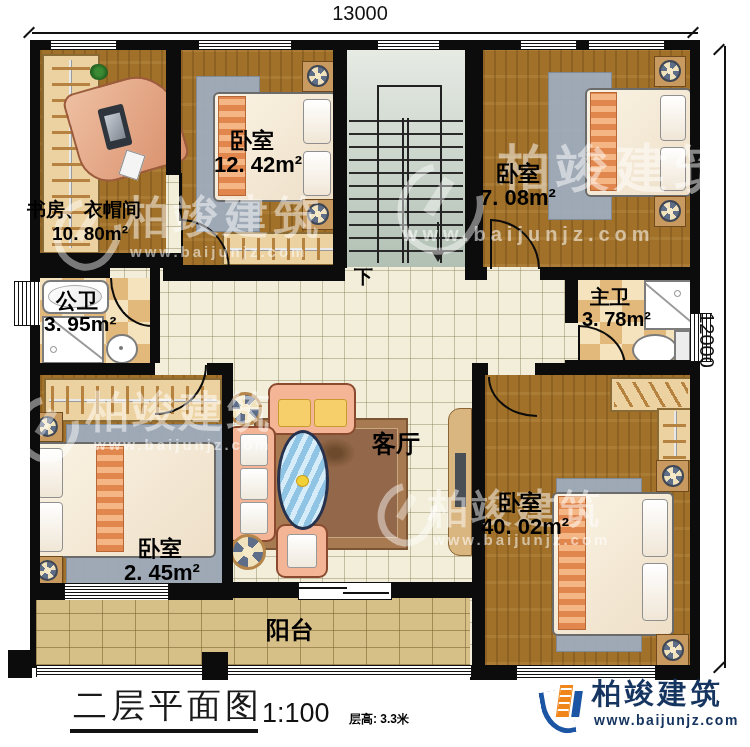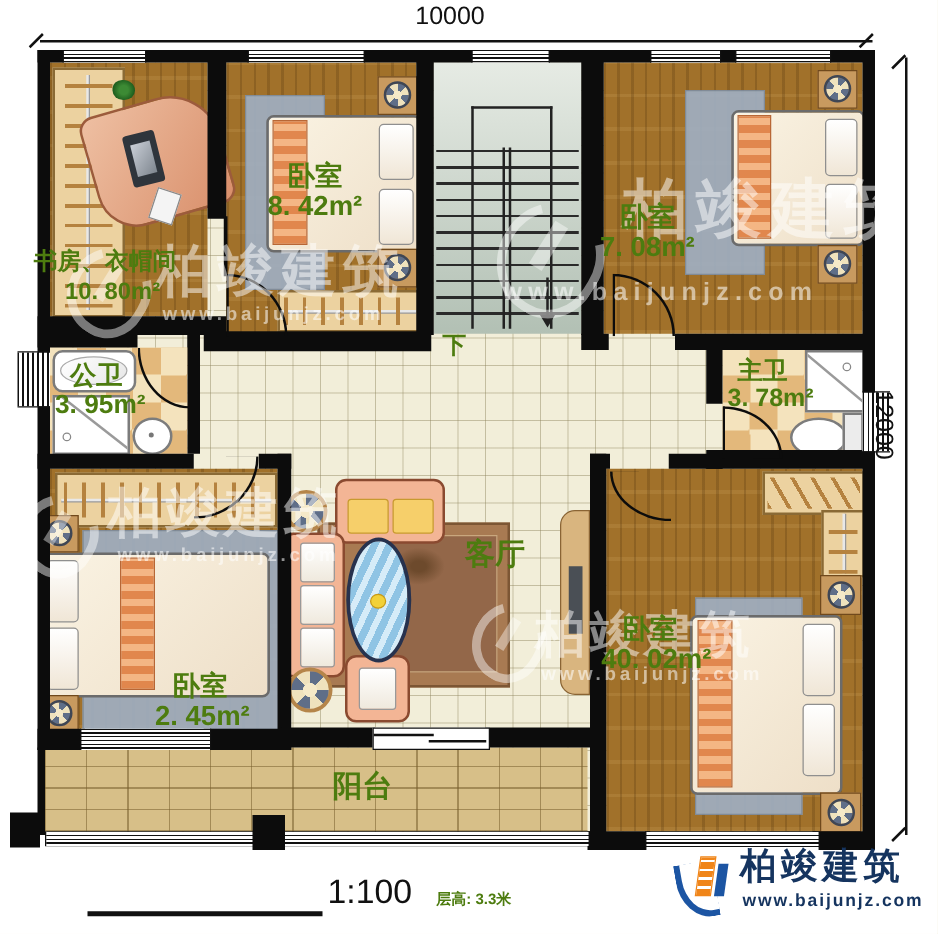--- a/index.html
+++ b/index.html
@@ -39,21 +39,21 @@
     conic-gradient(#5f6e88 0 45deg,#efe2bd 0 90deg,#5f6e88 0 135deg,#efe2bd 0 180deg,#5f6e88 0 225deg,#efe2bd 0 270deg,#5f6e88 0 315deg,#efe2bd 0);}
   .closet{position:absolute;background:#ecd2a0;border:2px solid #8a6a35;}
   .rod-h{position:absolute;left:2%;right:2%;top:47%;height:2px;background:#e8e8e8;box-shadow:0 1px 0 #999;}
   .rod-v{position:absolute;top:2%;bottom:2%;left:47%;width:2px;background:#e8e8e8;box-shadow:1px 0 0 #999;}
   .sticks-v{position:absolute;top:14%;bottom:14%;left:3%;right:3%;background:repeating-linear-gradient(90deg,#b5823f 0 3px,transparent 3px 15px);}
   .sticks-h{position:absolute;left:14%;right:14%;top:3%;bottom:3%;background:repeating-linear-gradient(0deg,#b5823f 0 3px,transparent 3px 16px);}
   .sticks-d{position:absolute;top:10%;bottom:10%;left:3%;right:3%;background:repeating-linear-gradient(60deg,#b5823f 0 3px,transparent 3px 14px);}
   .sofa{position:absolute;background:#f3b595;border:2px solid #8a4a30;border-radius:9px;}
   .cushion{position:absolute;background:linear-gradient(180deg,#fff,#efe9dd);border:1px solid #999;border-radius:3px;}
   .cushion-y{position:absolute;background:#f6cf6a;border:1px solid #c89a2f;border-radius:3px;}
-  .lbl{position:absolute;font-weight:bold;color:#4d7c0f;white-space:nowrap;line-height:1;}
+  .lbl{position:absolute;font-weight:bold;color:#000000;white-space:nowrap;line-height:1;}
   .dimlbl{position:absolute;color:#111;font-size:20px;white-space:nowrap;line-height:1;}
   .dimline{position:absolute;background:#111;}
   .tick{position:absolute;width:2px;height:15px;background:#111;transform:rotate(45deg);}
   
   .treads{position:absolute;background:repeating-linear-gradient(180deg,#2a2a2a 0 2px,transparent 2px 13px);}
   .sline{position:absolute;background:#222;}
   
   .wm-name{position:absolute;font-weight:bold;color:rgba(255,255,255,.50);white-space:nowrap;line-height:1;}
   .wm-url{position:absolute;font-weight:bold;color:rgba(255,255,255,.55);white-space:nowrap;line-height:1;}
   .wm-logo{position:absolute;border:7px solid rgba(255,255,255,.45);border-radius:50% 50% 46% 54%;border-top-color:transparent;transform:rotate(32deg);}
@@ -282,44 +282,45 @@
 
   <div class="wm-logo" style="left:378px;top:482px;width:44px;height:50px;">
     <div class="wm-bar" style="left:14px;top:6px;width:8px;height:27px;"></div>
   </div>
   <div class="wm-name" style="left:428px;top:488px;font-size:40px;letter-spacing:4px;">柏竣建筑</div>
   <div class="wm-url" style="left:433px;top:532px;font-size:15px;letter-spacing:3px;">www.baijunjz.com</div>
 
   <div class="lbl" style="left:27px;top:200px;font-size:19px;">书房、衣帽间</div>
   <div class="lbl" style="left:52px;top:224px;font-size:19px;">10. 80m²</div>
   <div class="lbl" style="left:230px;top:130px;font-size:22px;">卧室</div>
-  <div class="lbl" style="left:214px;top:154px;font-size:22px;">8. 42m²</div>
+  <div class="lbl" style="left:214px;top:154px;font-size:22px;">12. 42m²</div>
   <div class="lbl" style="left:496px;top:163px;font-size:22px;">卧室</div>
   <div class="lbl" style="left:480px;top:187px;font-size:22px;">7. 08m²</div>
   <div class="lbl" style="left:56px;top:290px;font-size:21px;">公卫</div>
   <div class="lbl" style="left:44px;top:313px;font-size:21px;">3. 95m²</div>
   <div class="lbl" style="left:590px;top:287px;font-size:20px;">主卫</div>
   <div class="lbl" style="left:582px;top:309px;font-size:20px;">3. 78m²</div>
   <div class="lbl" style="left:138px;top:538px;font-size:22px;">卧室</div>
   <div class="lbl" style="left:124px;top:562px;font-size:22px;">2. 45m²</div>
   <div class="lbl" style="left:498px;top:492px;font-size:22px;">卧室</div>
   <div class="lbl" style="left:481px;top:516px;font-size:22px;">40. 02m²</div>
   <div class="lbl" style="left:372px;top:432px;font-size:24px;">客厅</div>
   <div class="lbl" style="left:266px;top:618px;font-size:24px;">阳台</div>
   <div class="lbl" style="left:354px;top:267px;font-size:19px;">下</div>
 
   <div class="dimline" style="left:32px;top:32px;width:666px;height:2px;"></div>
   <div class="tick" style="left:28px;top:25px;"></div>
   <div class="tick" style="left:692px;top:25px;"></div>
-  <div class="dimlbl" style="left:325px;top:3px;width:70px;text-align:center;">10000</div>
+  <div class="dimlbl" style="left:325px;top:3px;width:70px;text-align:center;">13000</div>
   <div class="dimline" style="left:724px;top:46px;width:2px;height:622px;"></div>
   <div class="tick" style="left:718px;top:42px;"></div>
   <div class="tick" style="left:718px;top:660px;"></div>
   <div class="dimlbl" style="left:672px;top:330px;width:70px;height:20px;text-align:center;transform:rotate(90deg);">12000</div>
 
+  <div class="lbl" style="left:73px;top:688px;font-size:34px;font-weight:500;letter-spacing:4px;color:#1a1a1a;">二层平面图</div>
   <div class="abs" style="left:70px;top:729px;width:188px;height:4px;background:#111;"></div>
   <div class="dimlbl" style="left:262px;top:700px;font-size:27px;">1:100</div>
   <div class="lbl" style="left:349px;top:713px;font-size:12px;">层高: 3.3米</div>
 
   <div class="abs" style="left:542px;top:682px;width:46px;height:54px;">
     <div class="abs" style="left:0;top:8px;width:26px;height:40px;border-left:5px solid #1c55a3;border-bottom:5px solid #1c55a3;border-bottom-left-radius:26px 32px;transform:rotate(-10deg);"></div>
     <div class="abs" style="left:16px;top:3px;width:11px;height:30px;background:repeating-linear-gradient(0deg,#f08519 0 5px,#fff 5px 7px);border:1px solid #f08519;transform:skewX(-8deg);"></div>
     <div class="abs" style="left:31px;top:9px;width:8px;height:26px;background:#1c55a3;transform:skewX(-8deg);"></div>
   </div>
   <div class="brand-navy" style="left:592px;top:679px;font-size:29px;letter-spacing:4px;">柏竣建筑</div>

